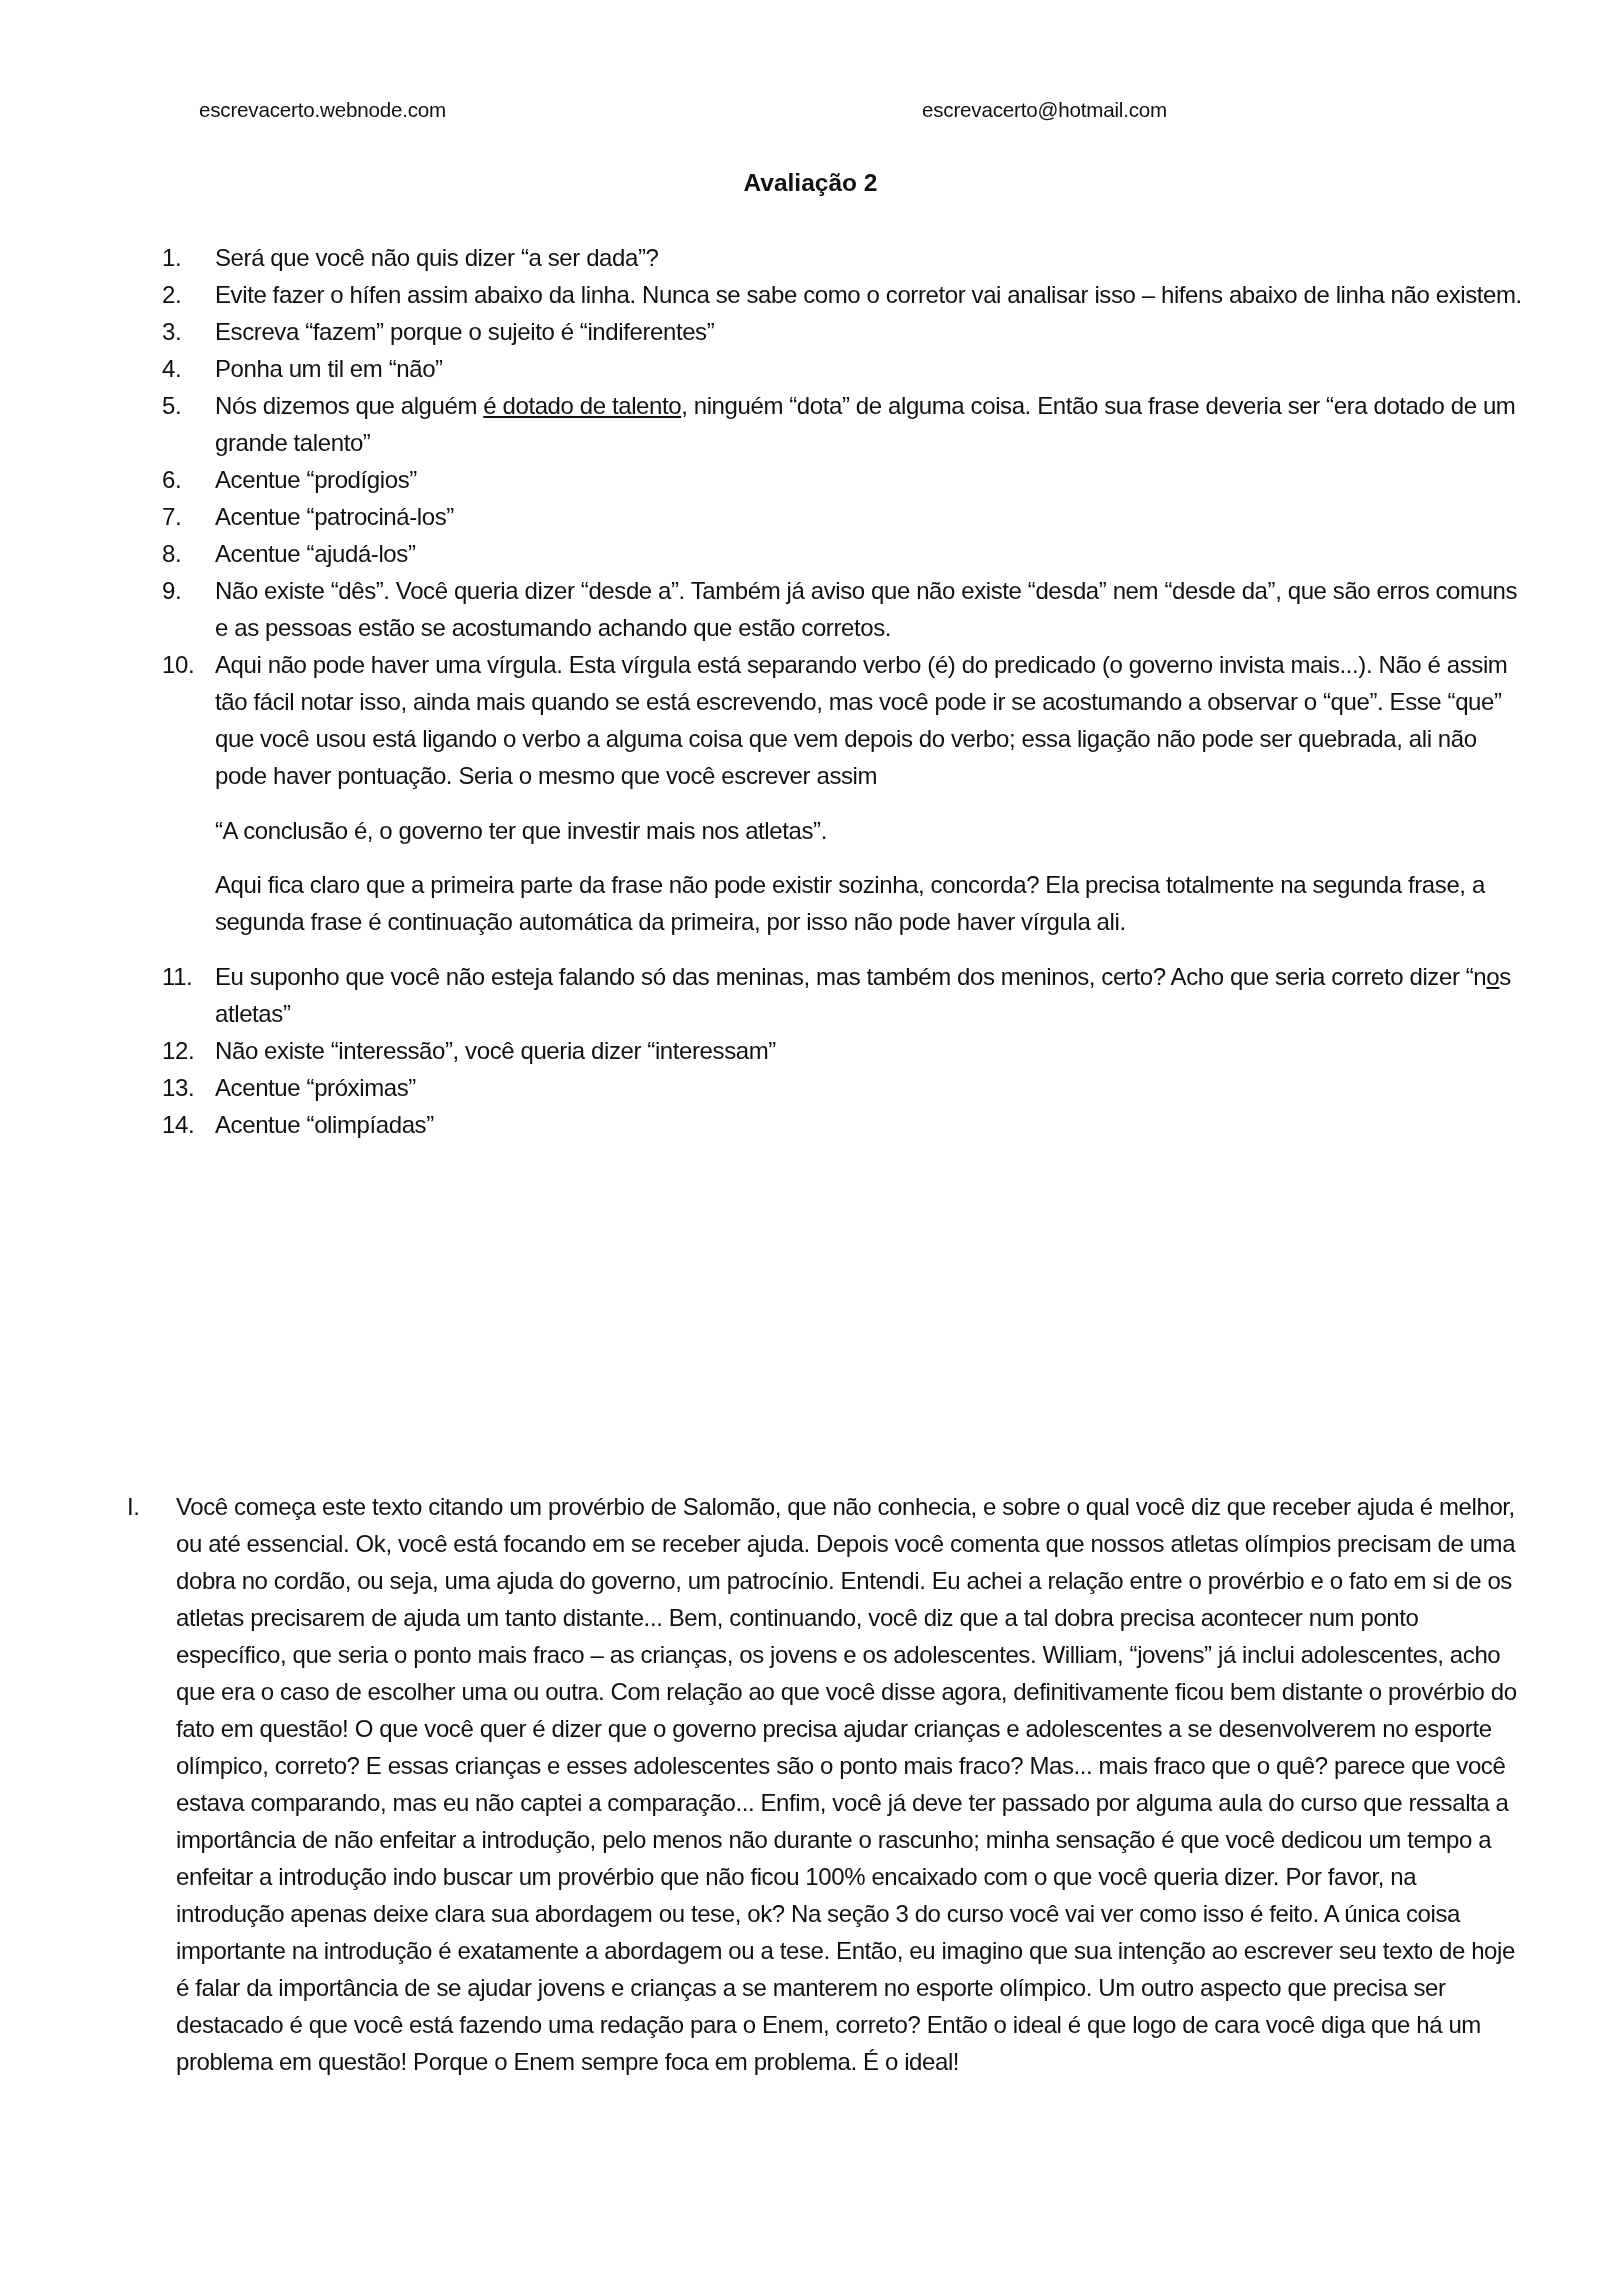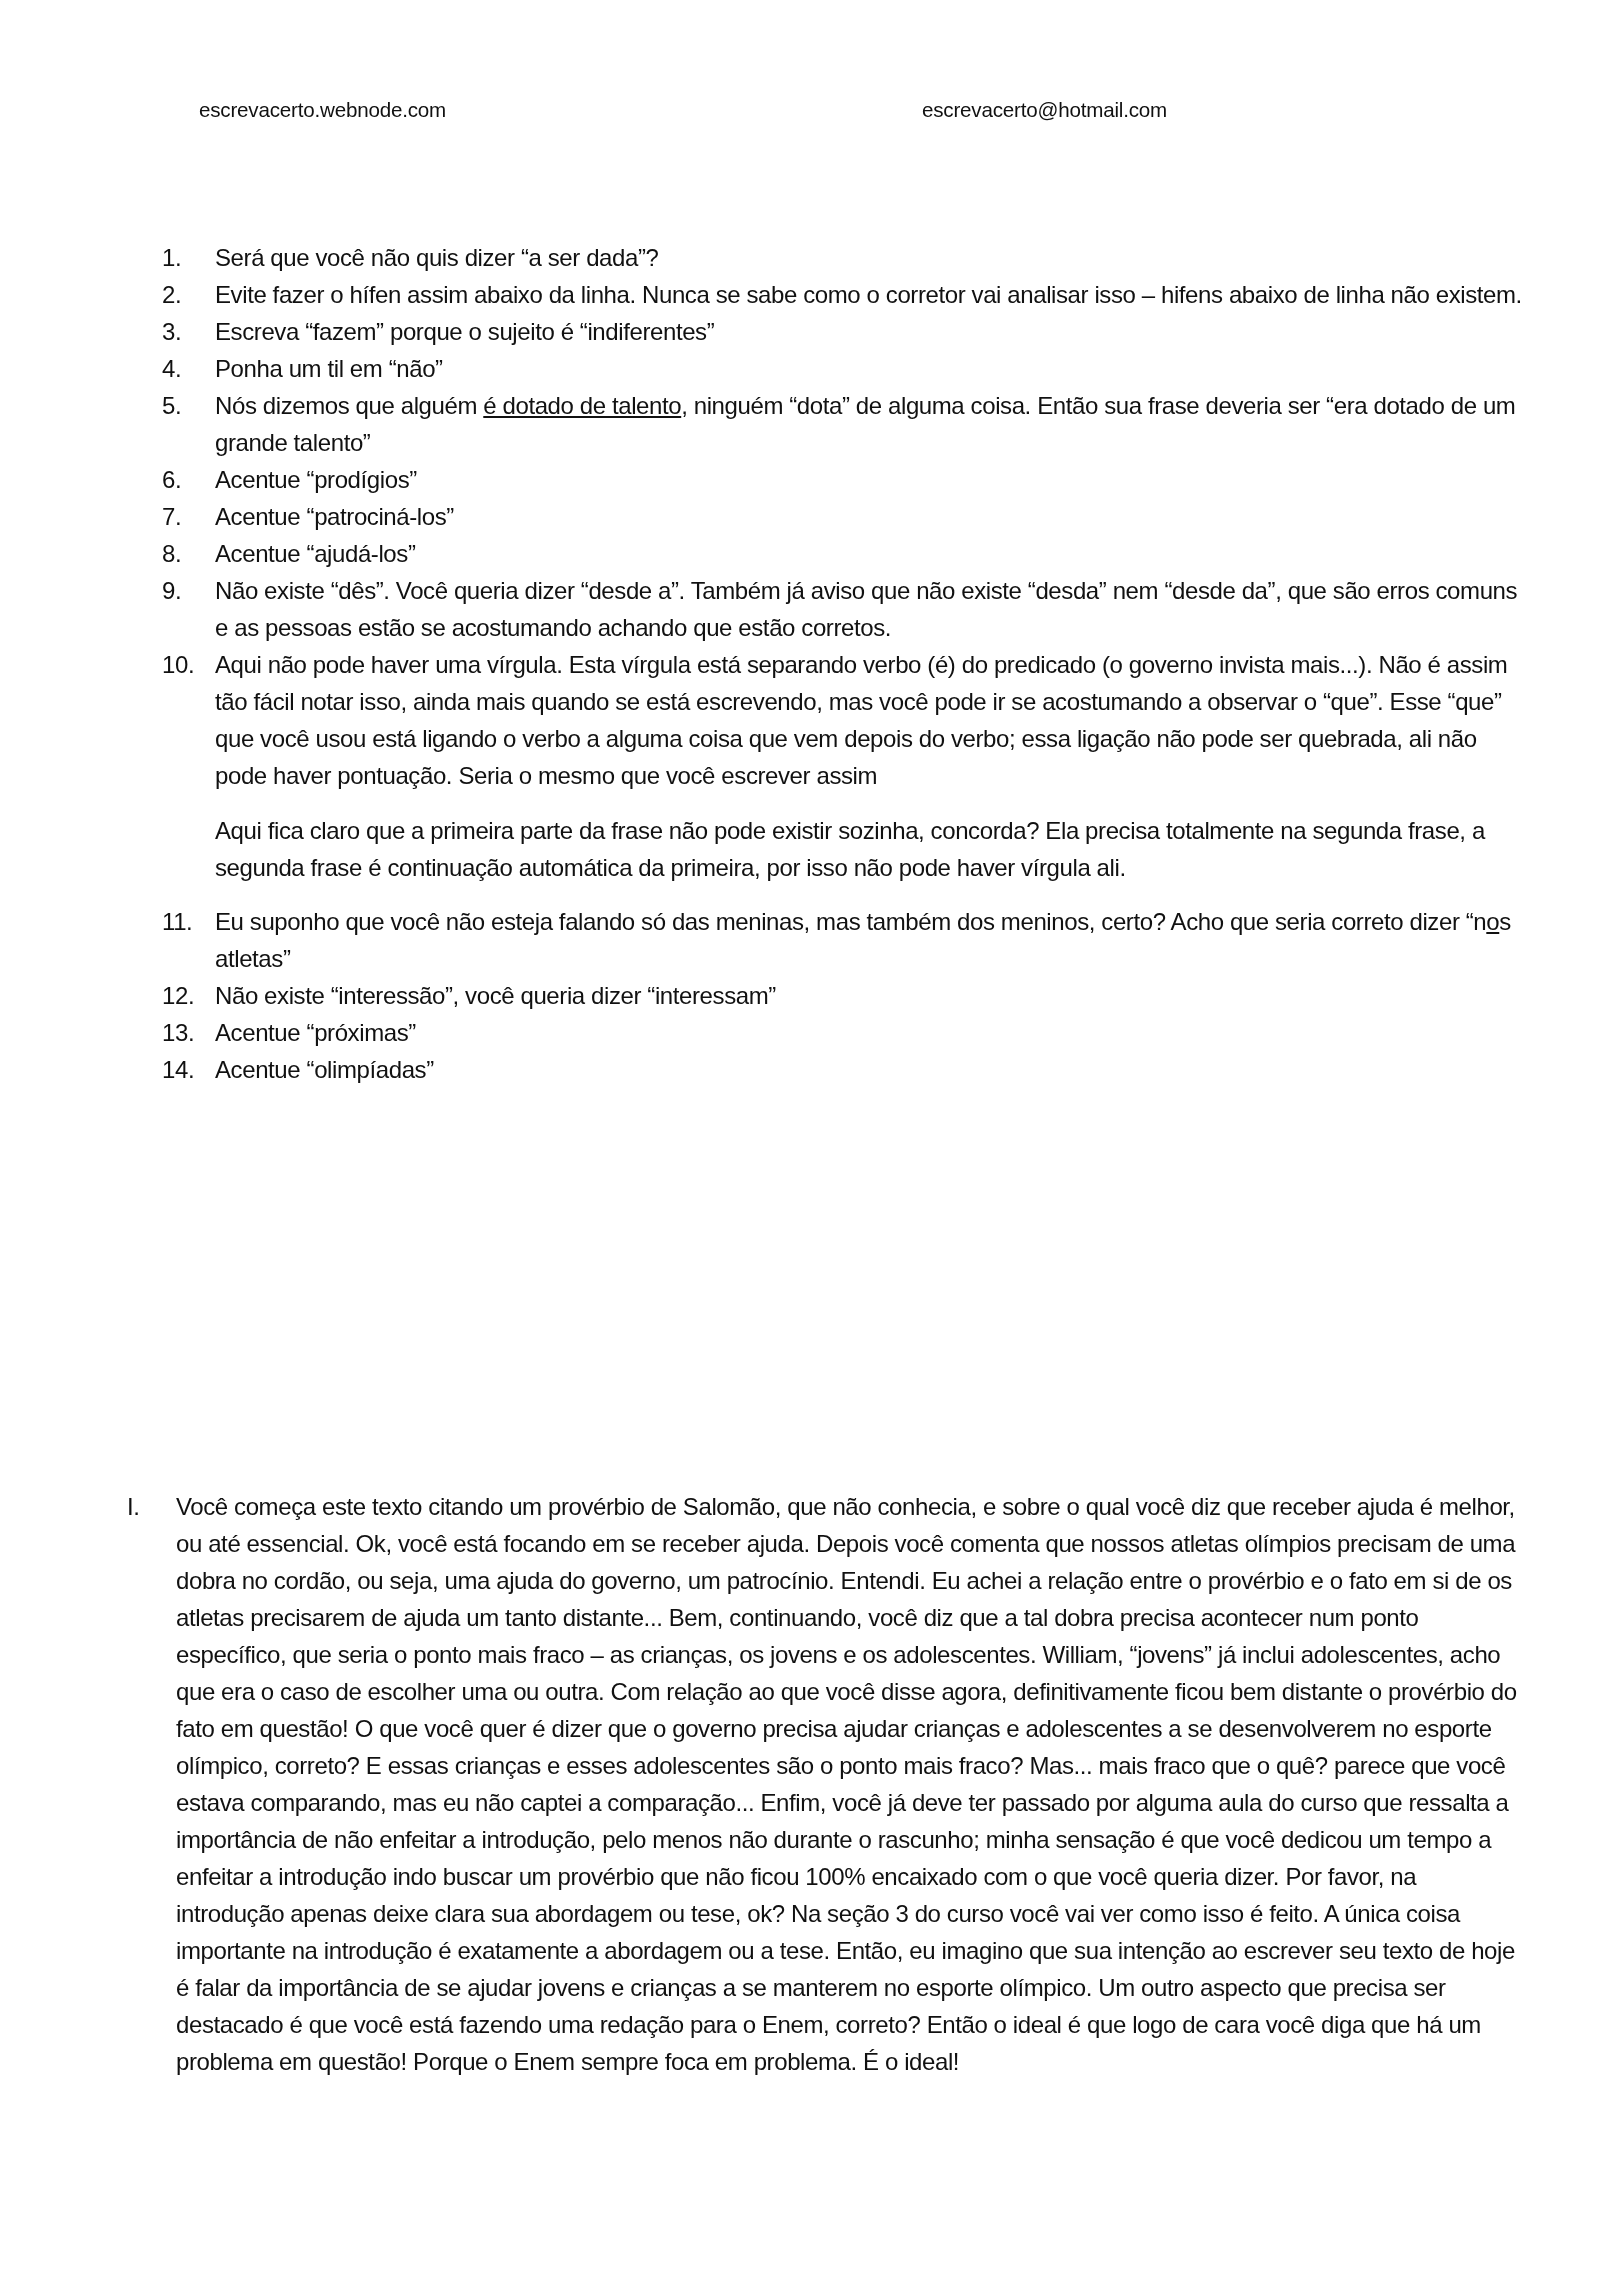--- a/index.html
+++ b/index.html
@@ -24,20 +24,21 @@
   .roman { position: absolute; left: 127px; top: 1488px; width: 1392px; font-size: 24px; line-height: 37px; letter-spacing: -0.4px; display: flex; }
   .roman .rnum { width: 49px; flex: 0 0 49px; }
   .roman .rtxt { flex: 1; }
 </style>
 </head>
 <body>
 
 <div class="page">
   <div class="hdr hdr-left">escrevacerto.webnode.com</div>
   <div class="hdr hdr-right">escrevacerto@hotmail.com</div>
+  <div class="title">Avaliação 2</div>
 
   <div class="list">
     <div class="item">
         <span class="num">1.</span>
         <span class="txt">Será que você não quis dizer “a ser dada”?</span>
       </div>
     <div class="item">
         <span class="num">2.</span>
         <span class="txt">Evite fazer o hífen assim abaixo da linha. Nunca se sabe como o corretor vai analisar isso – hifens abaixo de linha não existem.</span>
       </div>
@@ -66,20 +67,21 @@
         <span class="txt">Acentue “ajudá-los”</span>
       </div>
     <div class="item">
         <span class="num">9.</span>
         <span class="txt">Não existe “dês”. Você queria dizer “desde a”. Também já aviso que não existe “desda” nem “desde da”, que são erros comuns e as pessoas estão se acostumando achando que estão corretos.</span>
       </div>
     <div class="item">
         <span class="num">10.</span>
         <span class="txt">Aqui não pode haver uma vírgula. Esta vírgula está separando verbo (é) do predicado (o governo invista mais...). Não é assim tão fácil notar isso, ainda mais quando se está escrevendo, mas você pode ir se acostumando a observar o “que”. Esse “que” que você usou está ligando o verbo a alguma coisa que vem depois do verbo; essa ligação não pode ser quebrada, ali não pode haver pontuação. Seria o mesmo que você escrever assim</span>
       </div>
+    <div class="quote-block">“A conclusão é, o governo ter que investir mais nos atletas”.</div>
     <div class="para-block">Aqui fica claro que a primeira parte da frase não pode existir sozinha, concorda? Ela precisa totalmente na segunda frase, a segunda frase é continuação automática da primeira, por isso não pode haver vírgula ali.</div>
     <div class="after10"></div>
     <div class="item">
         <span class="num">11.</span>
         <span class="txt"><span>Eu suponho que você não esteja falando só das meninas, mas também dos meninos, certo? Acho que seria correto dizer “n</span><span class="u">o</span><span>s atletas”</span></span>
       </div>
     <div class="item">
         <span class="num">12.</span>
         <span class="txt">Não existe “interessão”, você queria dizer “interessam”</span>
       </div>

